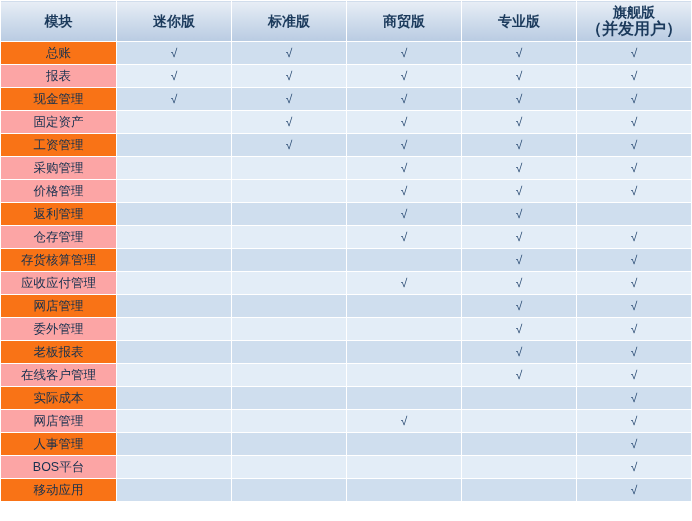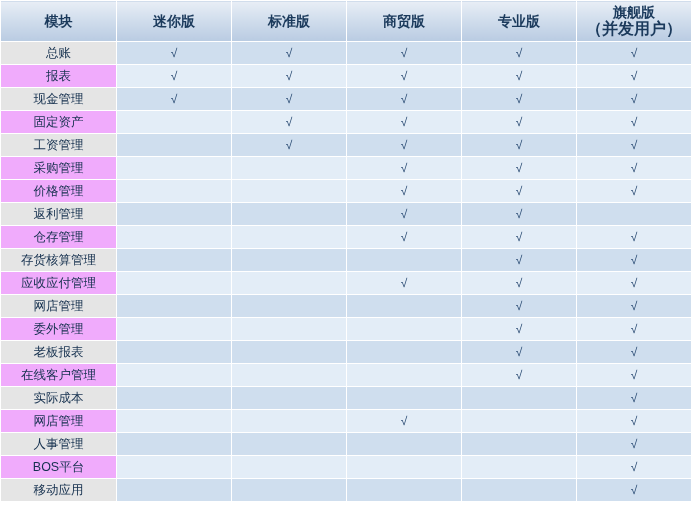--- a/index.html
+++ b/index.html
@@ -41,27 +41,27 @@
     display: block;
     font-size: 16px;
     font-weight: bold;
   }
   tbody td {
     height: 22px;
     font-size: 12.5px;
     color: #1b3a5c;
   }
   td.rowlabel {
-    background: #e5e5e5;
+    background: #f97316;
     font-size: 12.5px;
     color: #16314f;
     text-align: center;
   }
   tbody tr.alt td.rowlabel {
-    background: #f0abfc;
+    background: #fca5a5;
   }
   td.cell {
     background: #cfdeee;
   }
   tbody tr.alt td.cell {
     background: #e3edf7;
   }
   .mark {
     font-size: 12px;
     color: #2a4b73;

